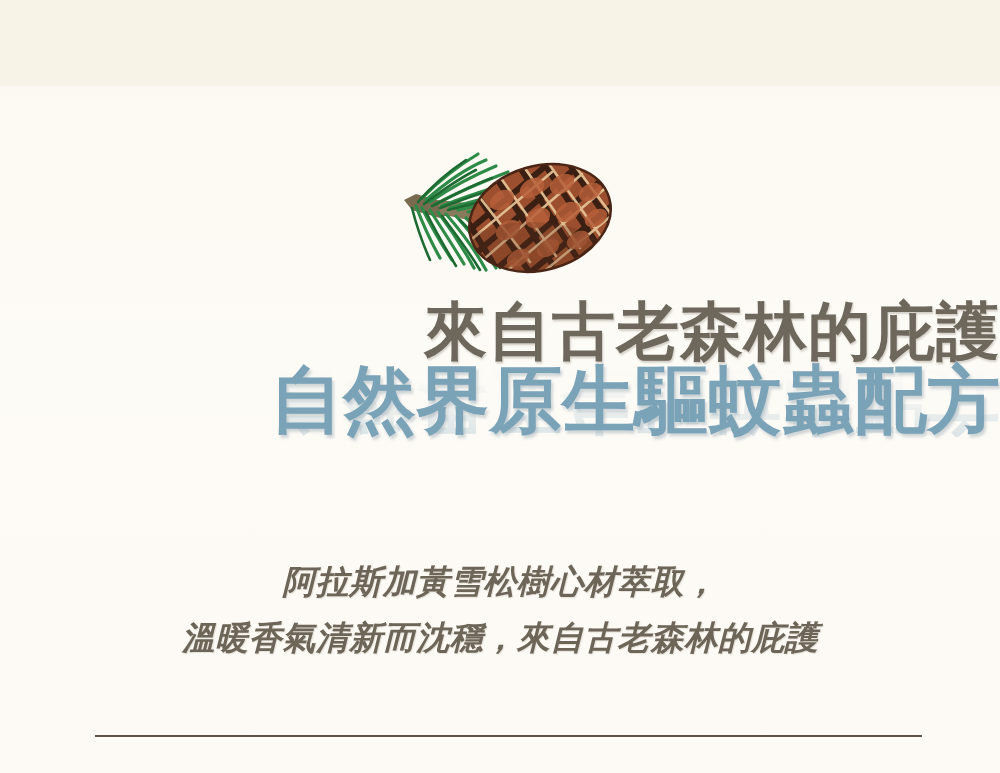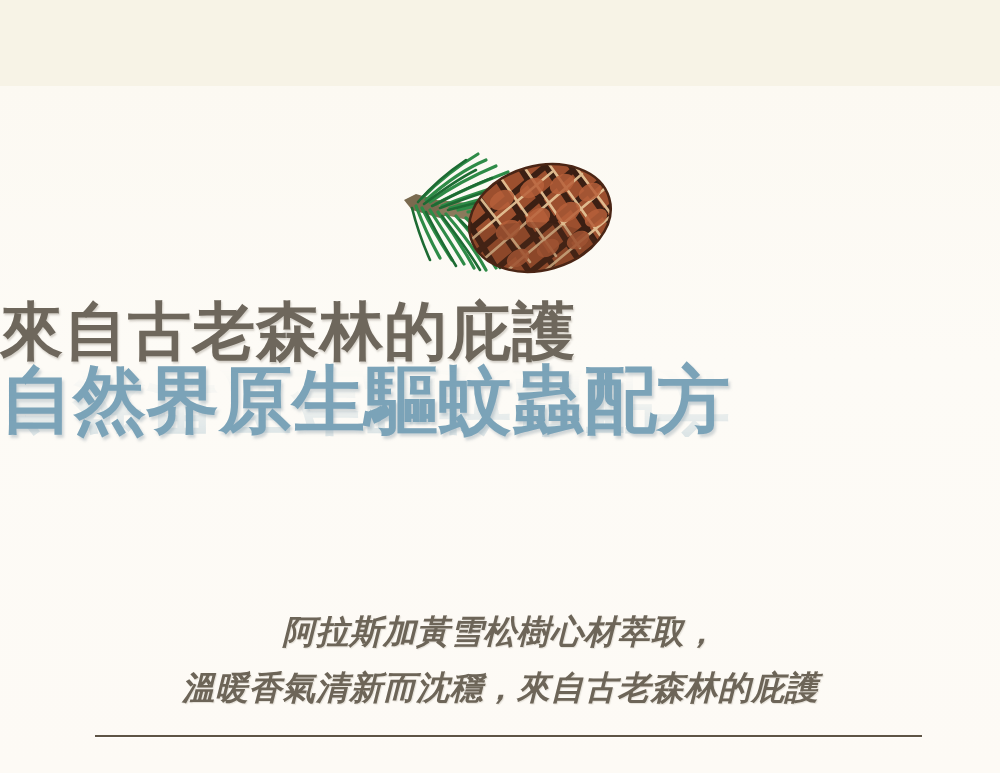--- a/index.html
+++ b/index.html
@@ -50,21 +50,21 @@
     width: 262px;
     height: 158px;
   }
 
   
   .headline-block {
     position: absolute;
     left: 0;
     top: 300px;
     width: 1000px;
-    text-align: left;
+    text-align: right;
   }
   .headline-one {
     font-family: "DejaVu Sans", "Liberation Sans", sans-serif;
     font-size: 63px;
     font-weight: bold;
     line-height: 1.0;
     color: #6e675c;
     letter-spacing: 1px;
     text-shadow: 1px 2px 2px rgba(120,110,95,0.30);
     white-space: nowrap;
@@ -100,21 +100,21 @@
     opacity: 0.30;
     -webkit-mask-image: linear-gradient(to top, rgba(0,0,0,0) 6%, rgba(0,0,0,0.22) 42%, rgba(0,0,0,0.85) 100%);
     mask-image: linear-gradient(to top, rgba(0,0,0,0) 6%, rgba(0,0,0,0.22) 42%, rgba(0,0,0,0.85) 100%);
     pointer-events: none;
   }
 
   
   .body-copy {
     position: absolute;
     left: 0;
-    top: 604px;
+    top: 554px;
     width: 1000px;
     text-align: center;
   }
   .body-line {
     font-family: "DejaVu Serif", "Liberation Serif", serif;
     font-style: italic;
     font-weight: bold;
     font-size: 33px;
     line-height: 1.70;
     color: #6d6558;

